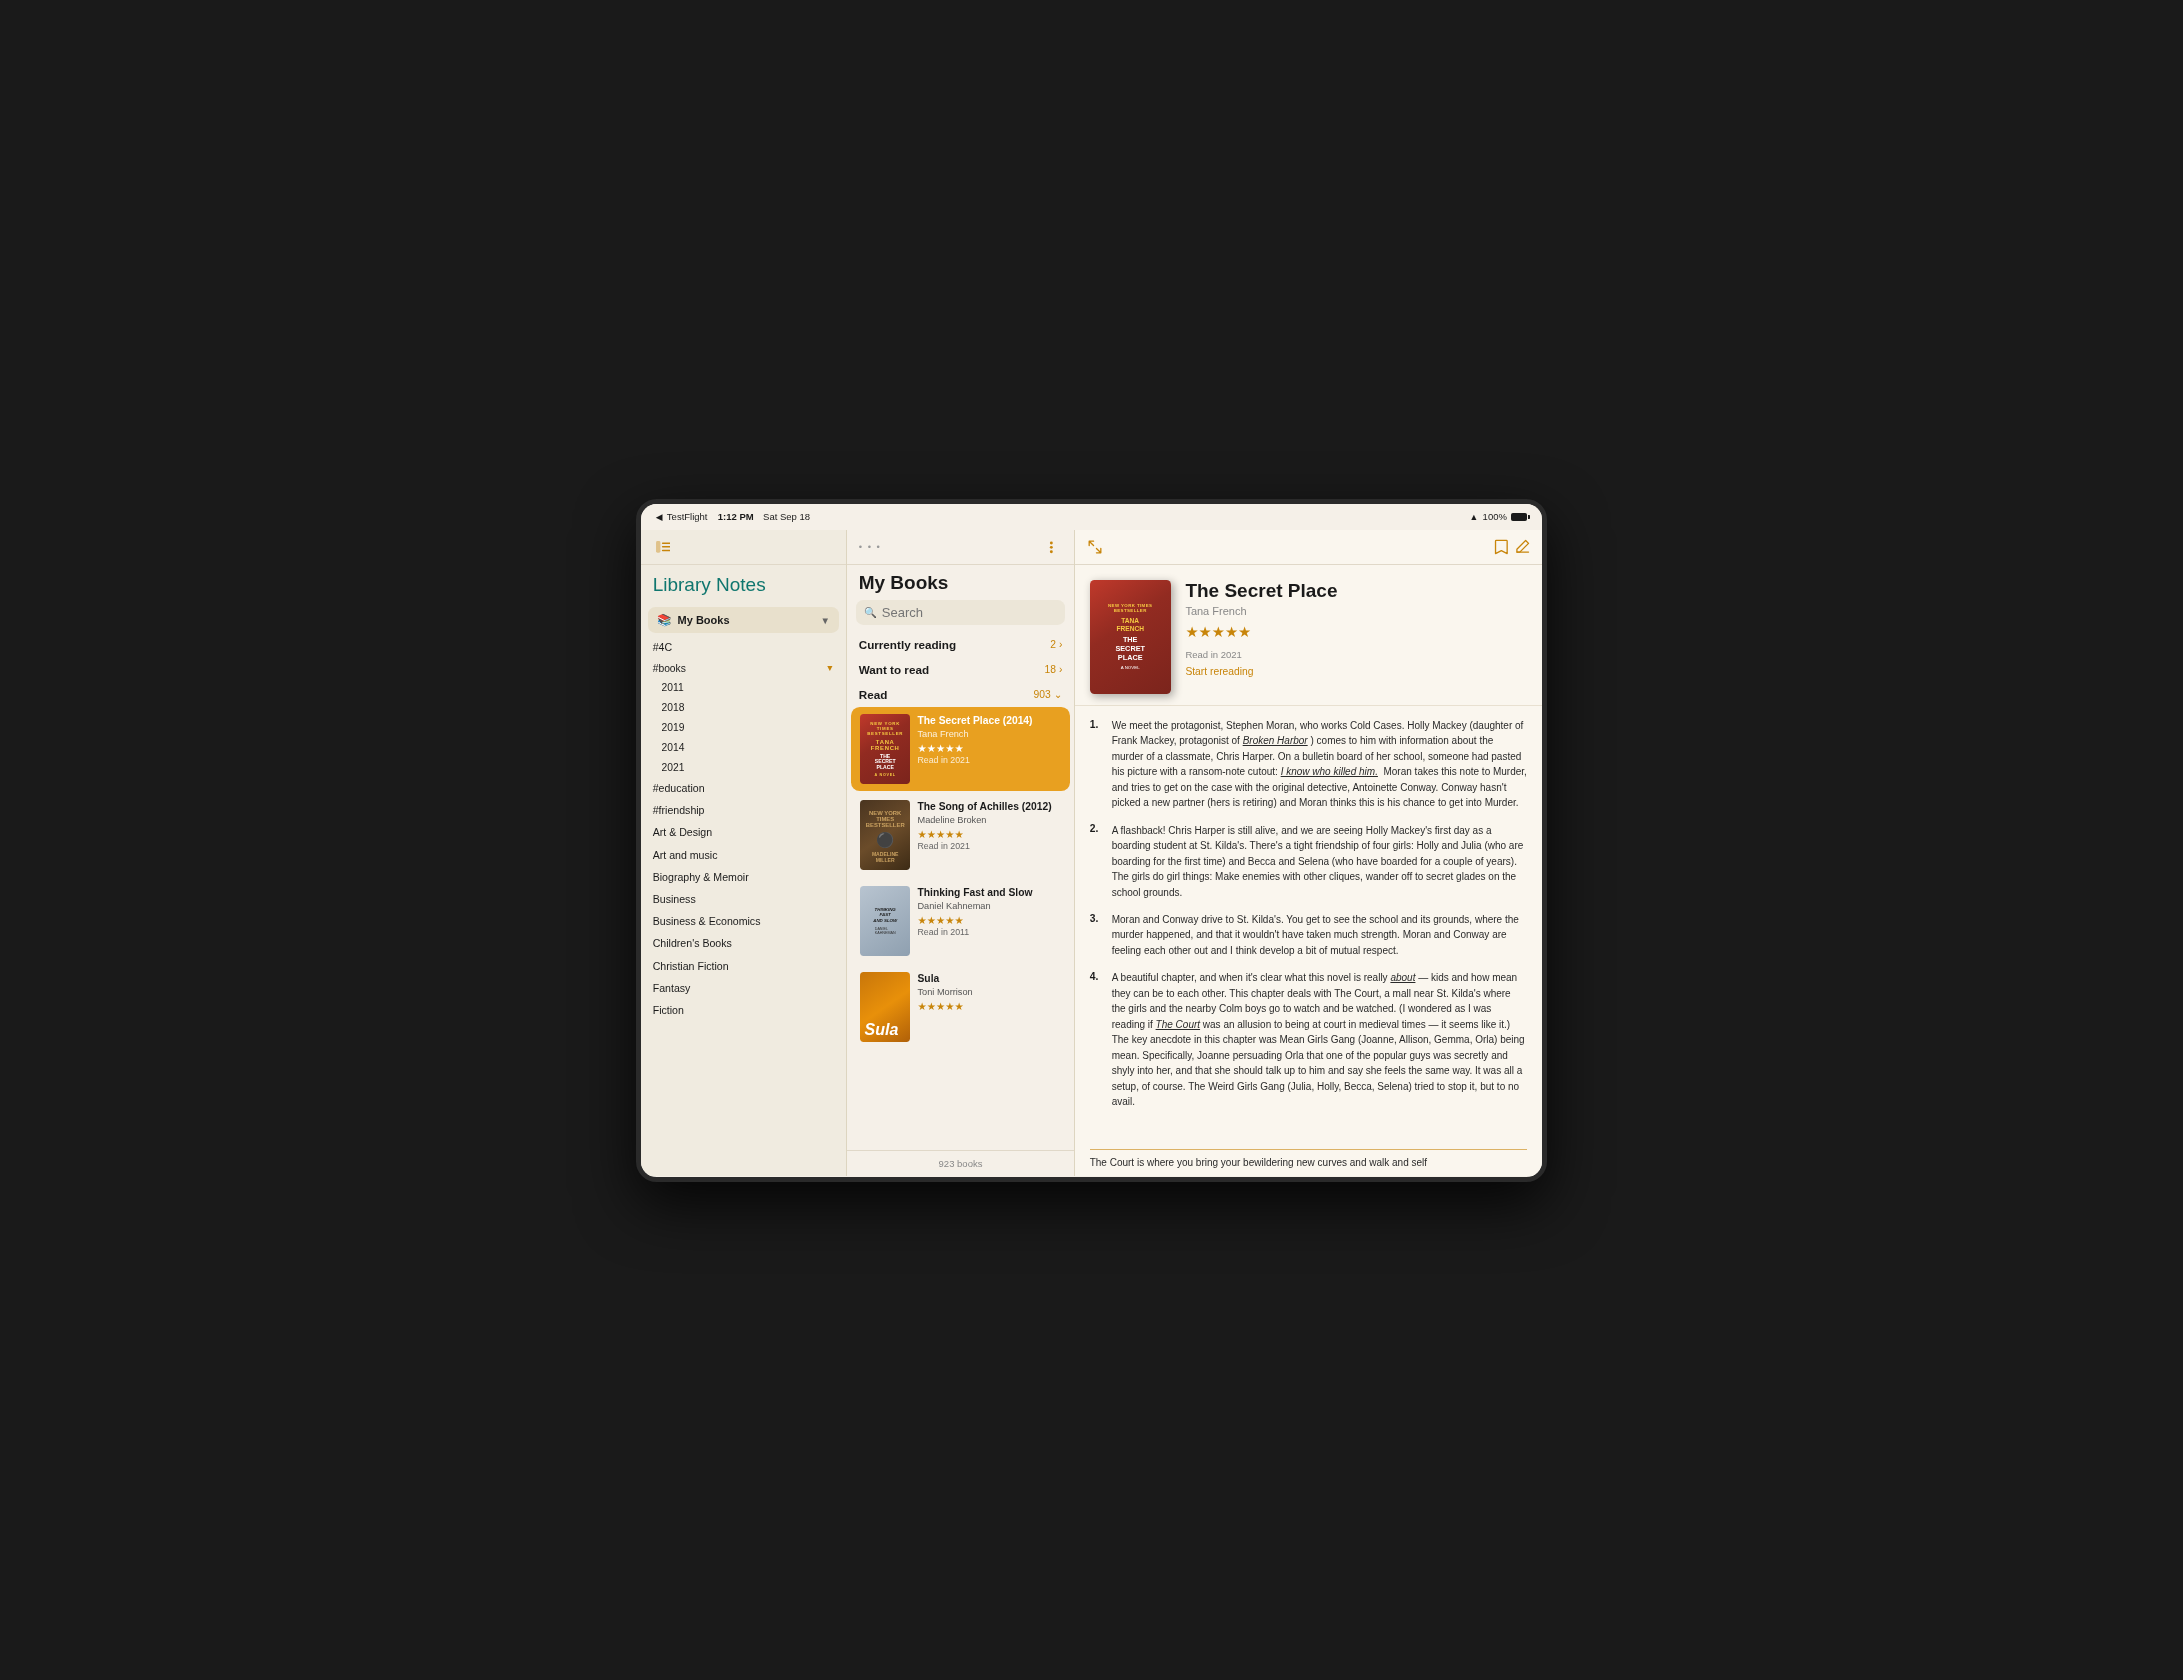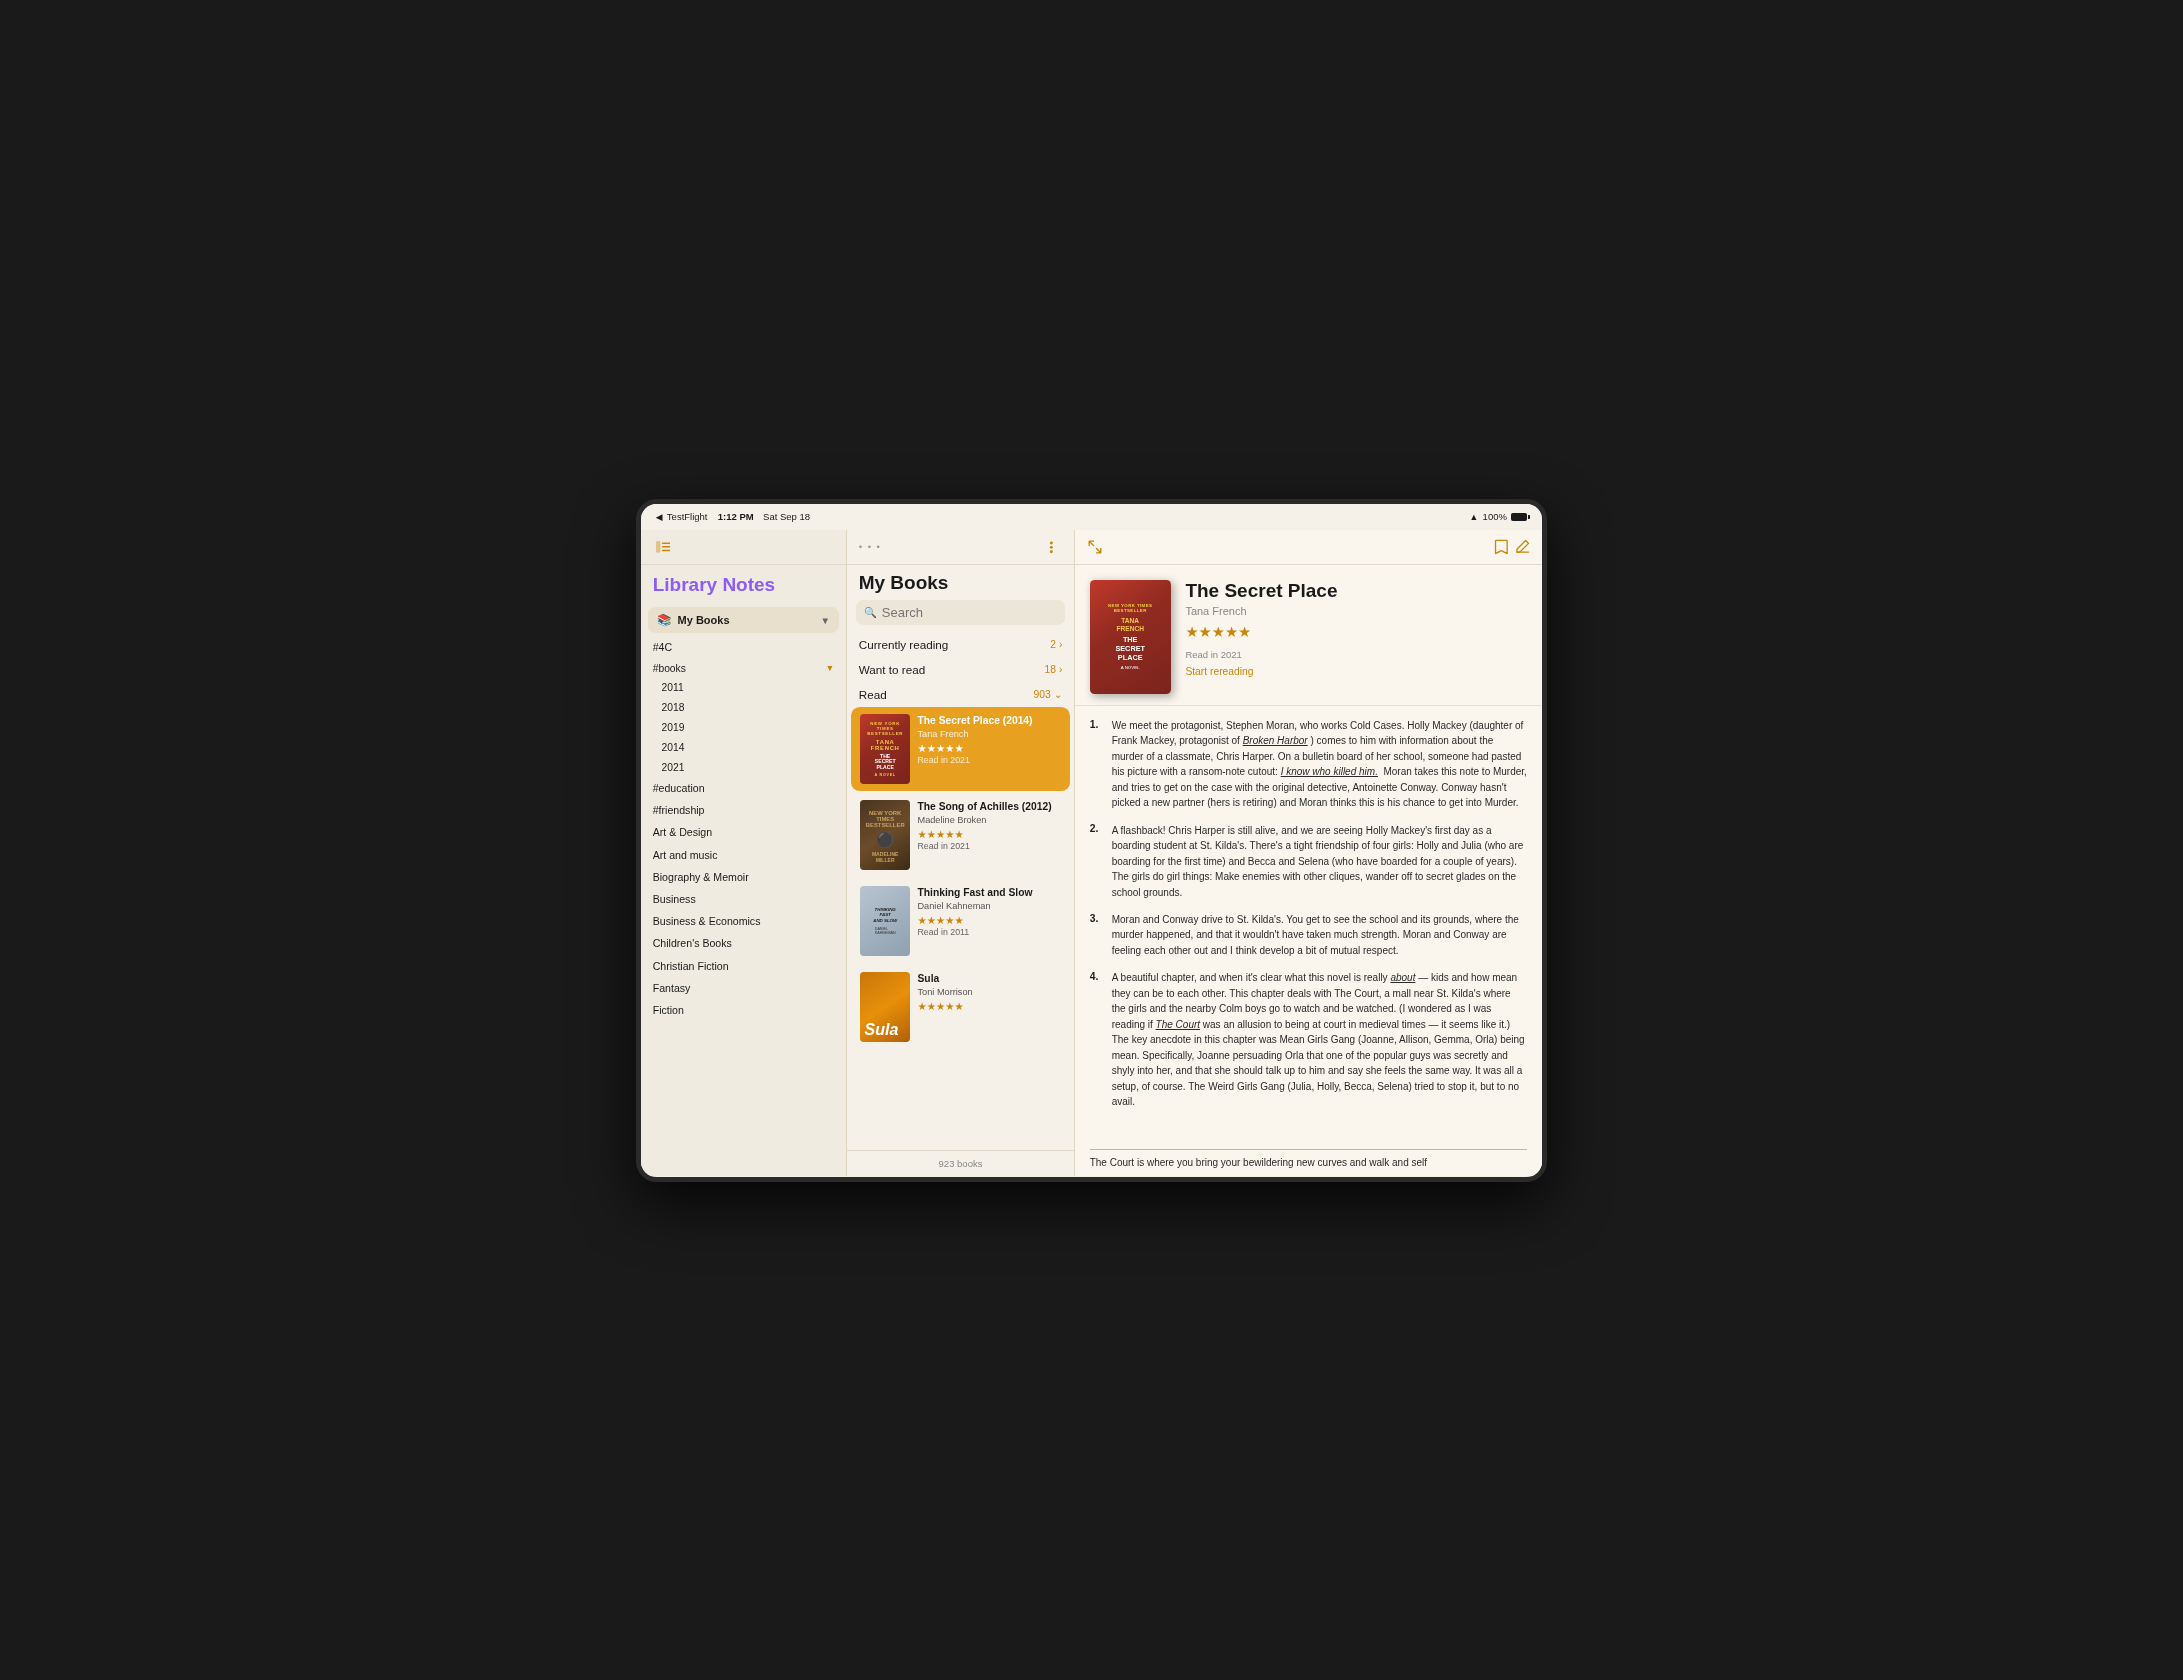--- a/index.html
+++ b/index.html
@@ -94,22 +94,22 @@
       display: flex;
       align-items: center;
       justify-content: center;
       color: #c8850a;
       font-size: 13.2px;
     }
 
     .sidebar-title {
       padding: 8.8px 11.7px 5.9px;
       font-size: 19px;
-      font-weight: 700;
-      color: #8b5cf6;
+      font-weight: 400;
+      color: #0f766e;
     }
 
     .sidebar-nav {
       padding: 2.9px 0;
     }
 
     .sidebar-item-my-books {
       margin: 2.9px 7.3px;
       padding: 5.9px 8.8px;
       background: #e8e0cc;
@@ -209,21 +209,21 @@
 
     .section-header {
       padding: 7.3px 11.7px 4.4px;
       display: flex;
       align-items: center;
       justify-content: space-between;
       cursor: pointer;
     }
     .section-header-label {
       font-size: 11.7px;
-      font-weight: 400;
+      font-weight: 700;
       color: #1a1a1a;
     }
     .section-header-right {
       display: flex;
       align-items: center;
       gap: 2.9px;
       color: #c8850a;
       font-size: 10.3px;
     }
     .section-header-right .count { font-size: 10.3px; }

